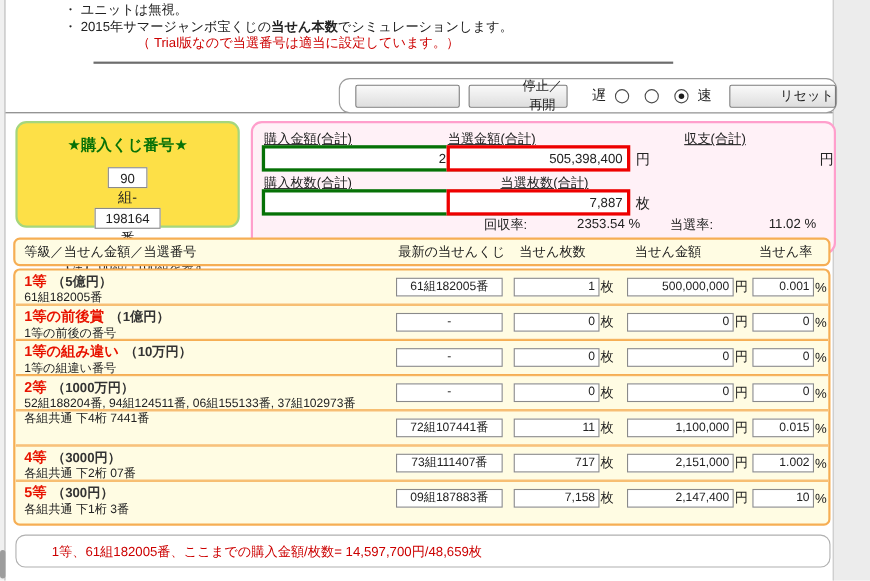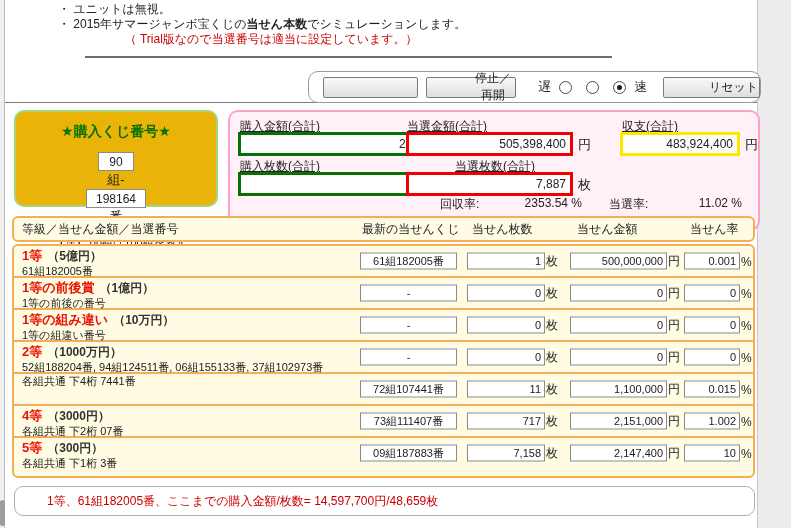--- a/index.html
+++ b/index.html
@@ -41,21 +41,21 @@
   .speed { display:flex; align-items:center; margin-left:22px; }
   .speed-label { font-size:13px; color:#222; }
   .radio { width:13px; height:13px; border:1px solid #4a4a4a; border-radius:50%;
     background:#ffffff; margin-left:14px; position:relative; }
   .radio.first { margin-left:8px; }
   .radio.checked::after { content:""; position:absolute; left:3px; top:3px;
     width:5px; height:5px; border-radius:50%; background:#1c1c1c; }
   .speed-fast { margin-left:8px; }
   
   .green-box { position:absolute; left:14px; top:110px; width:204px; height:97px;
-    border:2px solid #a5d67d; border-radius:10px; background:#eab308; text-align:center; }
+    border:2px solid #a5d67d; border-radius:10px; background:#fde047; text-align:center; }
   .green-title { margin-top:11px; color:#077107; font-weight:bold; font-size:14px; }
   .green-inputs { margin-top:11px; display:flex; align-items:center; justify-content:center;flex-direction:column; }
   .sunken { border:1px solid #8a8a8a; background:#ffffff; height:19px;
     font-size:12px; text-align:center; font-family:inherit; color:#222; }
   .inp-group { width:36px; }
   .inp-number { width:60px; }
   .green-inputs span { margin:0 3px; font-size:13px; }
   .green-note { margin-top:9px; font-size:11px;padding-left:20px; }
   
   .pink-box { position:absolute; left:228px; top:110px; width:532px; height:121px;
@@ -146,21 +146,20 @@
 <div class="pink-box">
   <div class="sum-label" style="left:10px;top:6px;">購入金額(合計)</div>
   <div class="sum-field green" style="left:8px;top:20px;width:228px;">21,474,000</div>
   <span class="sum-unit" style="left:241px;top:24px;">円</span>
 
   <div class="sum-label" style="left:177px;top:6px;">当選金額(合計)</div>
   <div class="sum-field red" style="left:176px;top:20px;width:167px;">505,398,400</div>
   <span class="sum-unit" style="left:348px;top:24px;">円</span>
 
   <div class="sum-label" style="left:392px;top:6px;">収支(合計)</div>
-  <div class="sum-field yellow" style="left:390px;top:20px;width:120px;">483,924,400</div>
   <span class="sum-unit" style="left:515px;top:24px;">円</span>
 
   <div class="sum-label" style="left:10px;top:46px;">購入枚数(合計)</div>
   <div class="sum-field green" style="left:8px;top:60px;width:228px;">71,580</div>
   <span class="sum-unit" style="left:241px;top:64px;">枚</span>
 
   <div class="sum-label" style="left:177px;top:46px;margin-left:48px;">当選枚数(合計)</div>
   <div class="sum-field red" style="left:176px;top:60px;width:167px;">7,887</div>
   <span class="sum-unit" style="left:348px;top:64px;">枚</span>
 

